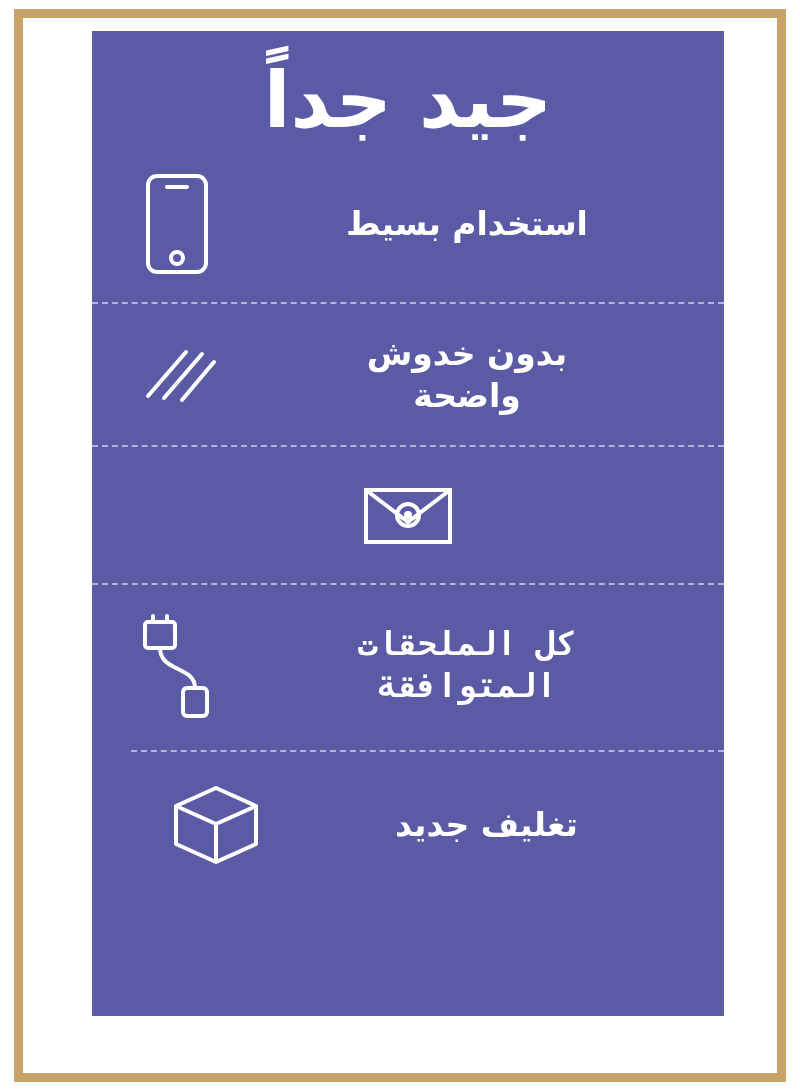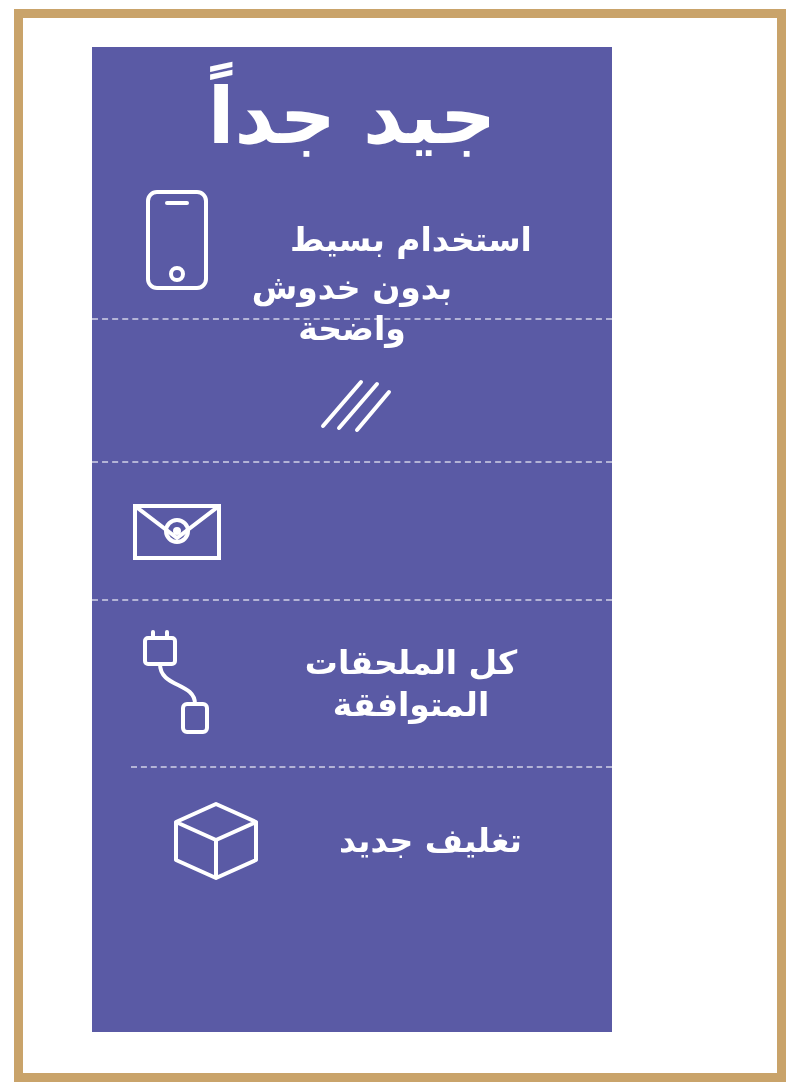--- a/index.html
+++ b/index.html
@@ -31,22 +31,22 @@
     height: 1073px;
     border: 9px solid #c9a36a;
     box-sizing: border-box;
     background: #ffffff;
   }
 
   
   .panel {
     position: absolute;
     left: 92px;
-    top: 47px;
-    width: 520px;
+    top: 31px;
+    width: 632px;
     height: 985px;
     background: #5a5aa5;
     box-sizing: border-box;
     display: flex;
     flex-direction: column;
   }
 
   .panel-title {
     color: #ffffff;
     font-size: 78px;
@@ -63,21 +63,21 @@
   .rows {
     flex: 1 1 auto;
     display: flex;
     flex-direction: column;
   }
 
   .row {
     display: flex;
     flex-direction: row;
     align-items: center;
-    justify-content: flex-end;
+    justify-content: center;
     box-sizing: border-box;
     padding: 0 26px 0 26px;
     position: relative;
   }
 
   .row + .row {
     border-top: 2px dashed rgba(255,255,255,0.55);
   }
 
   .row-label {
@@ -100,24 +100,24 @@
     align-items: center;
     justify-content: center;
   }
 
   .row-icon svg {
     display: block;
   }
 
   
   .r1 { height: 157px; }
-  .r2 { height: 143px; flex-direction: column; }
+  .r2 { height: 143px; }
   .r3 { height: 138px; }
   .r4 { height: 143px; }
-  .r5 { height: 167px; }
+  .r5 { height: 167px; font-family: Liberation Mono, monospace; }
   .r6 { height: 148px; margin-left: 39px; }
 </style>
 </head>
 <body>
 
 <div id="poster">
 
   <div class="gold-frame"></div>
 
   <div class="panel">

